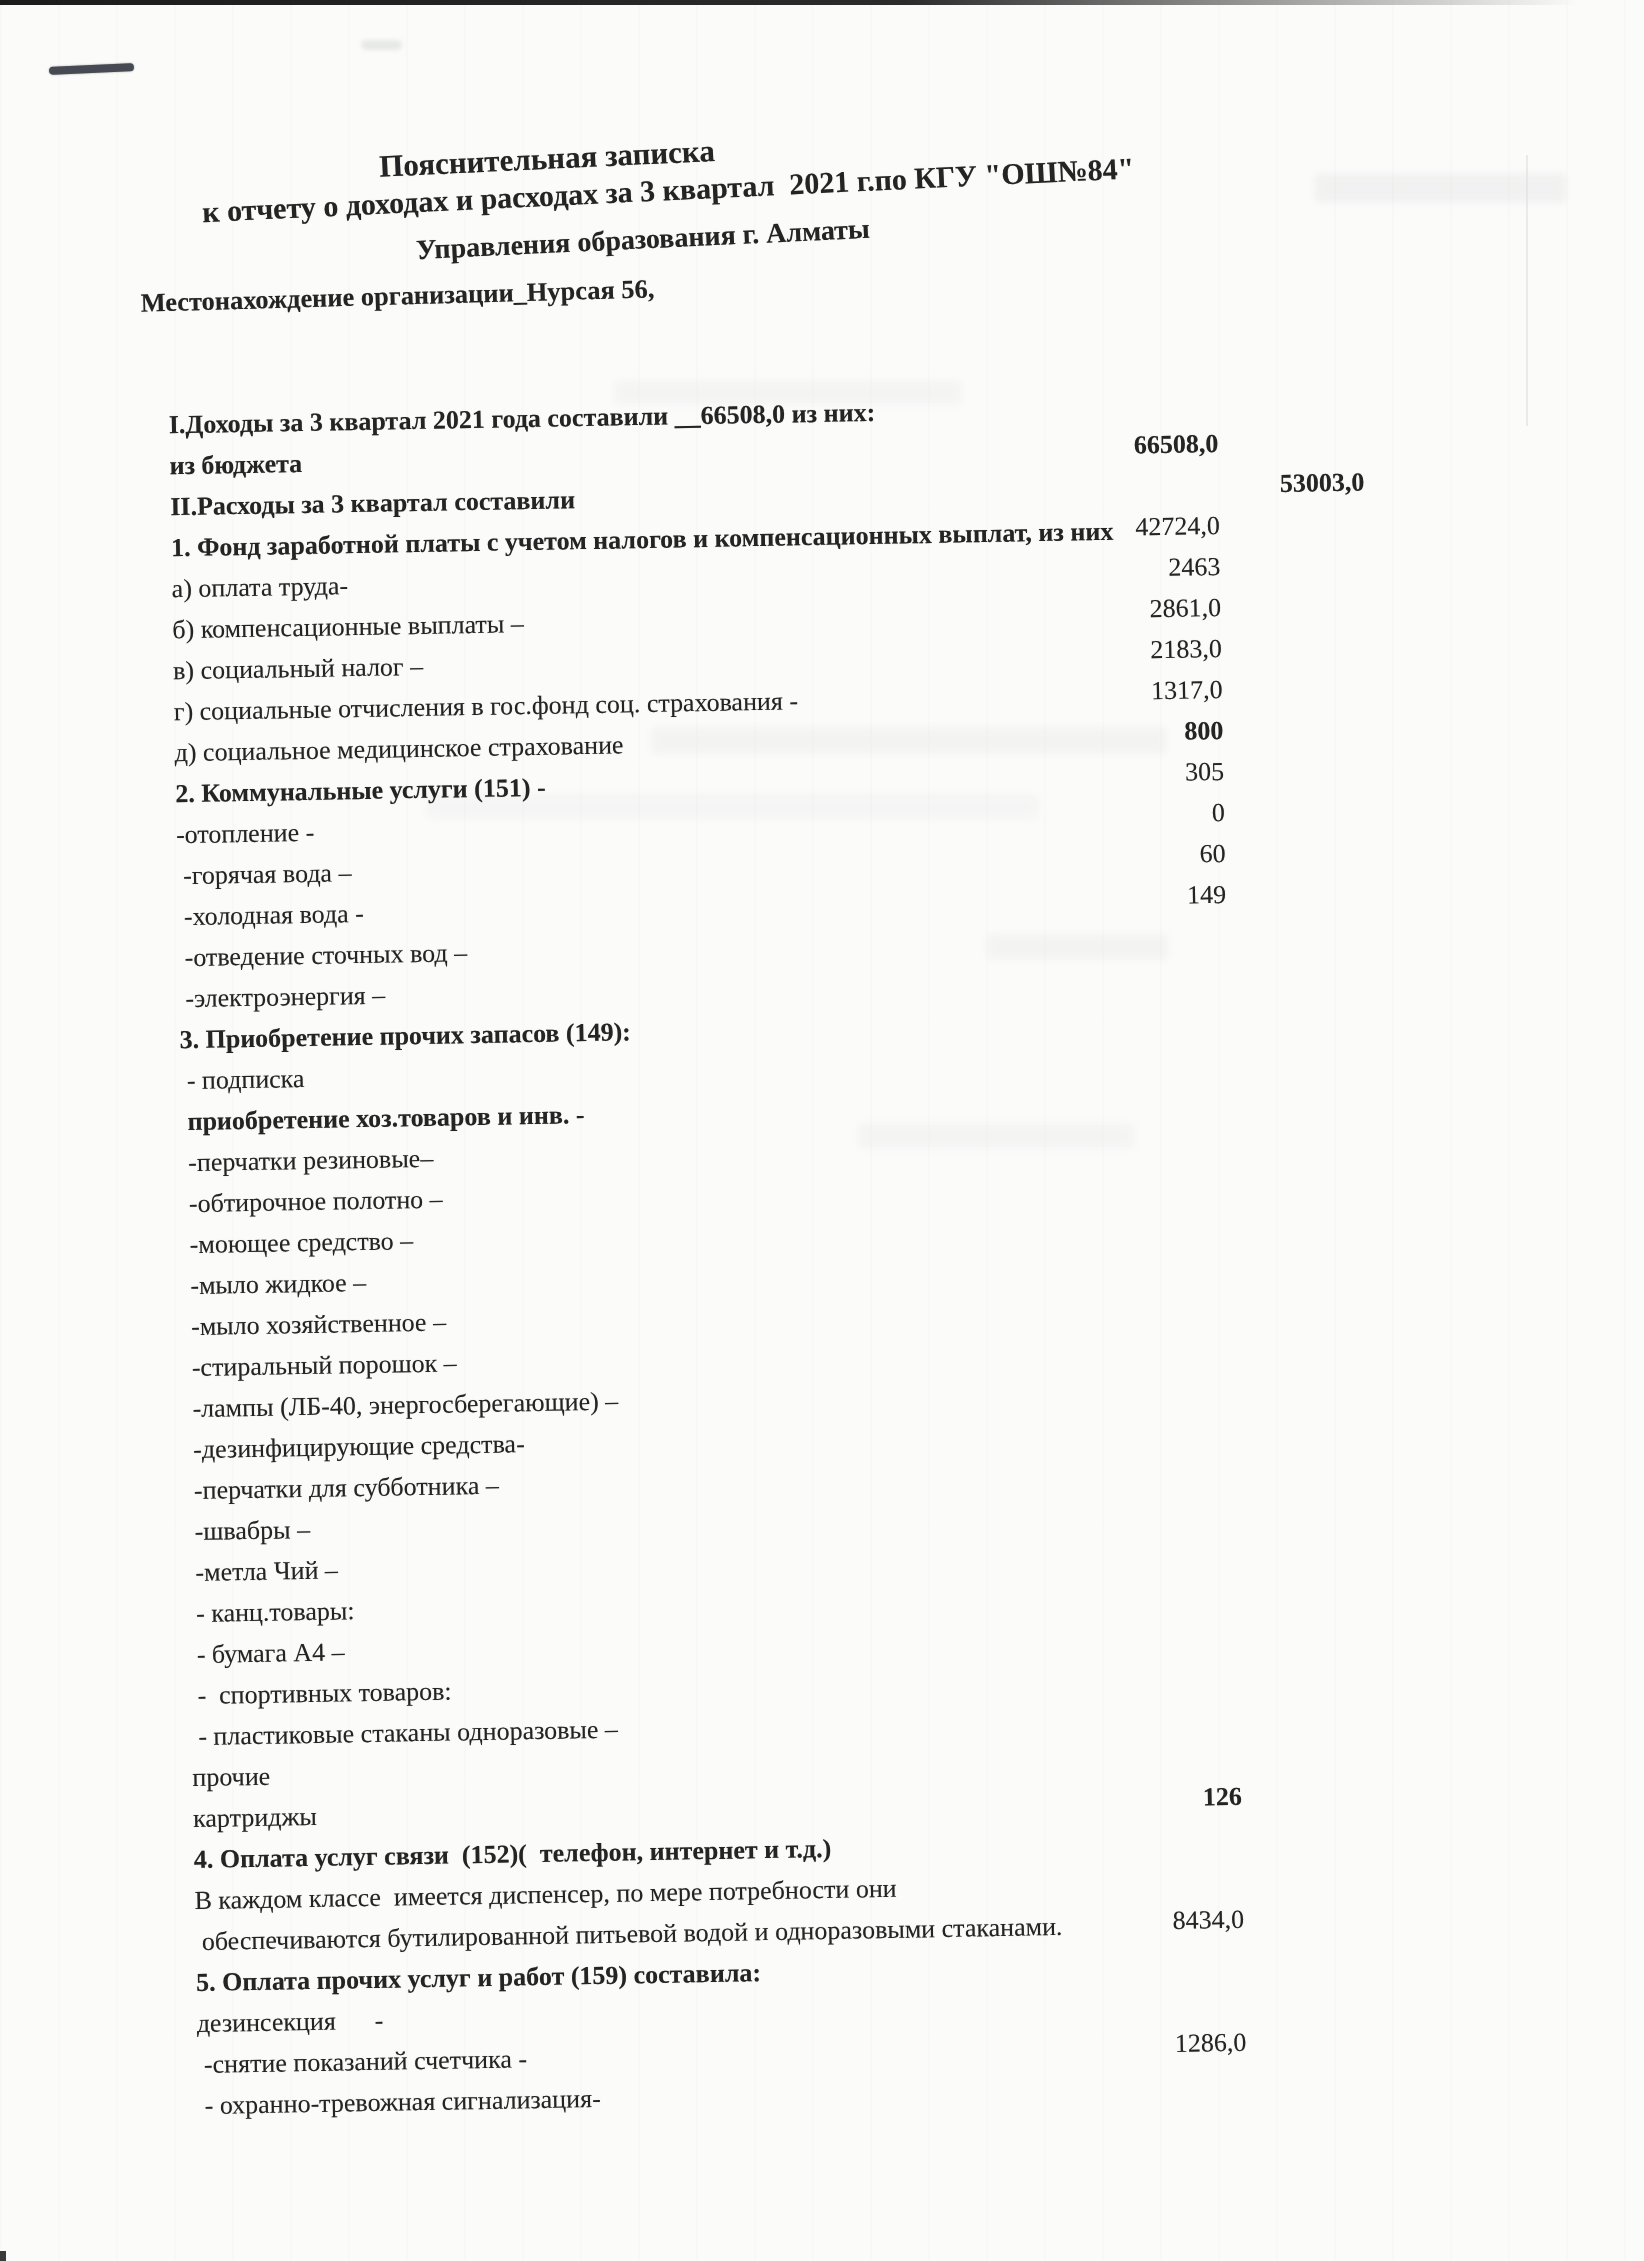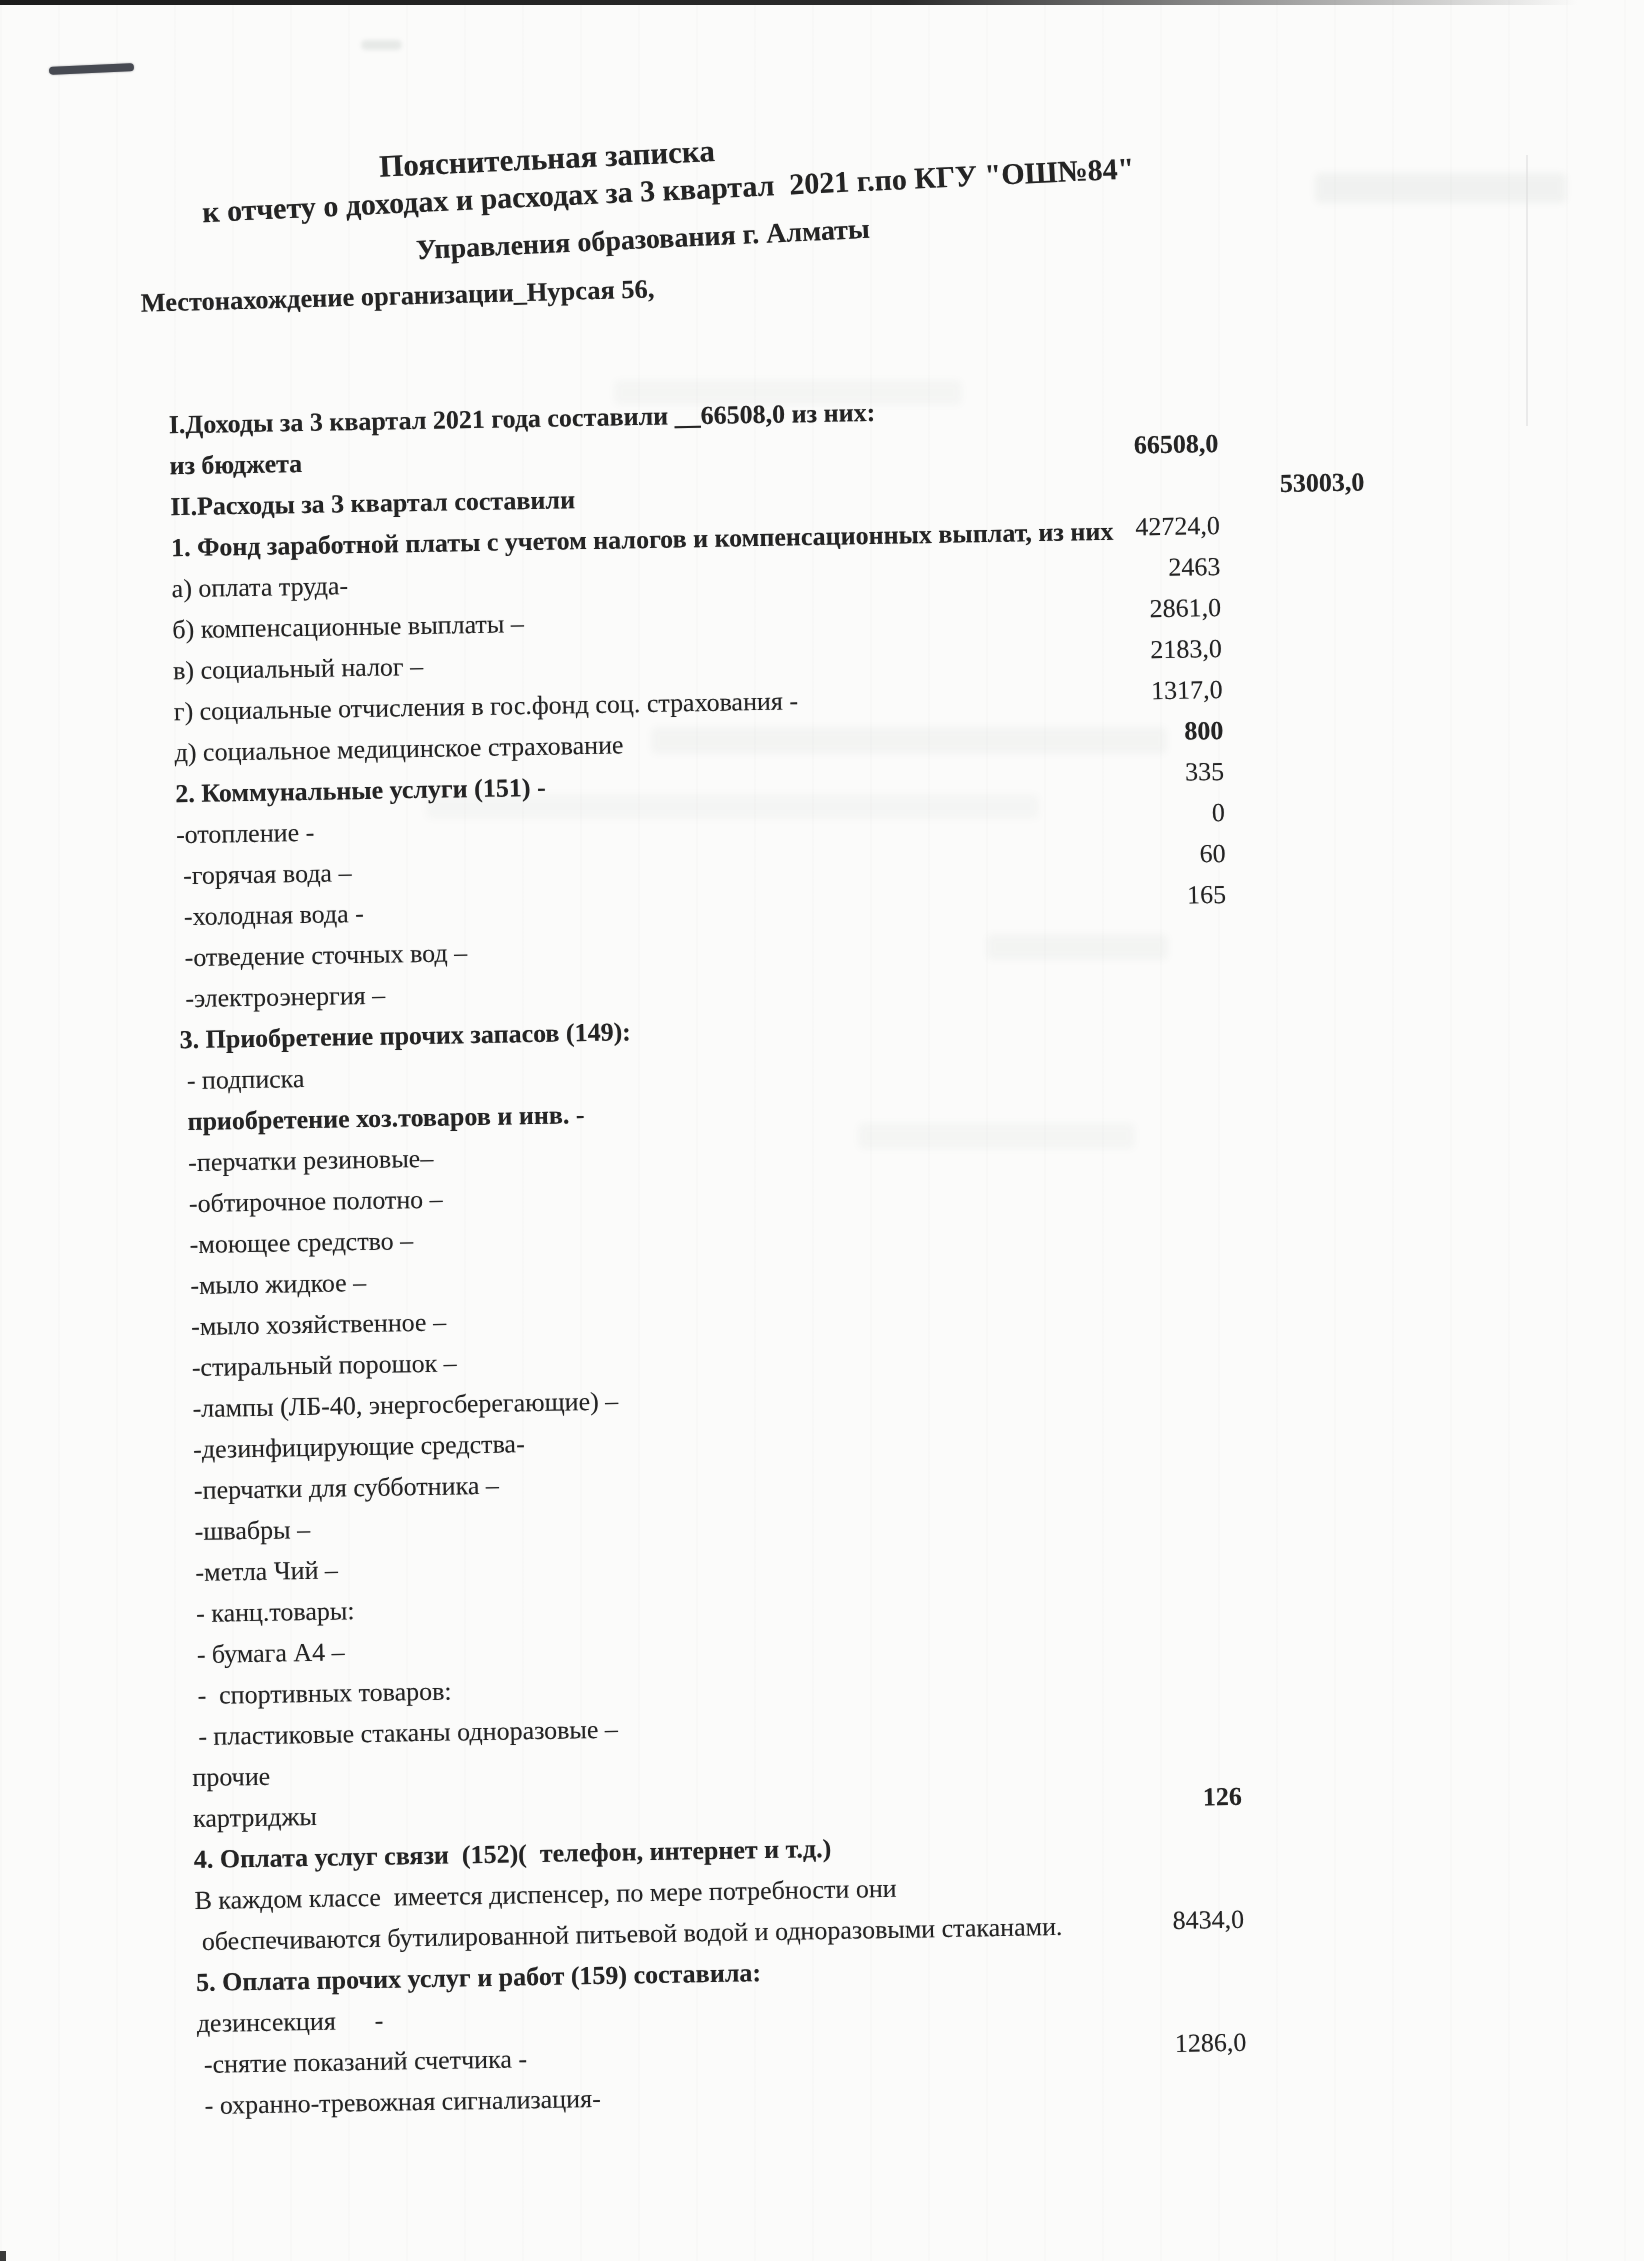--- a/index.html
+++ b/index.html
@@ -135,39 +135,39 @@
   </div>
 
   <div class="row strong">
     <span class="label">2. Коммунальные услуги (151) -</span>
     <span class="val v1 strong">800</span>
     
   </div>
 
   <div class="row">
     <span class="label">-отопление -</span>
-    <span class="val v1">335</span>
+    <span class="val v1">305</span>
     
   </div>
 
   <div class="row">
     <span class="label"> -горячая вода –</span>
     <span class="val v1">0</span>
     
   </div>
 
   <div class="row">
     <span class="label"> -холодная вода -</span>
     <span class="val v1">60</span>
     
   </div>
 
   <div class="row">
     <span class="label"> -отведение сточных вод –</span>
-    <span class="val v1">165</span>
+    <span class="val v1">149</span>
     
   </div>
 
   <div class="row">
     <span class="label"> -электроэнергия –</span>
     
     
   </div>
 
   <div class="row strong">

